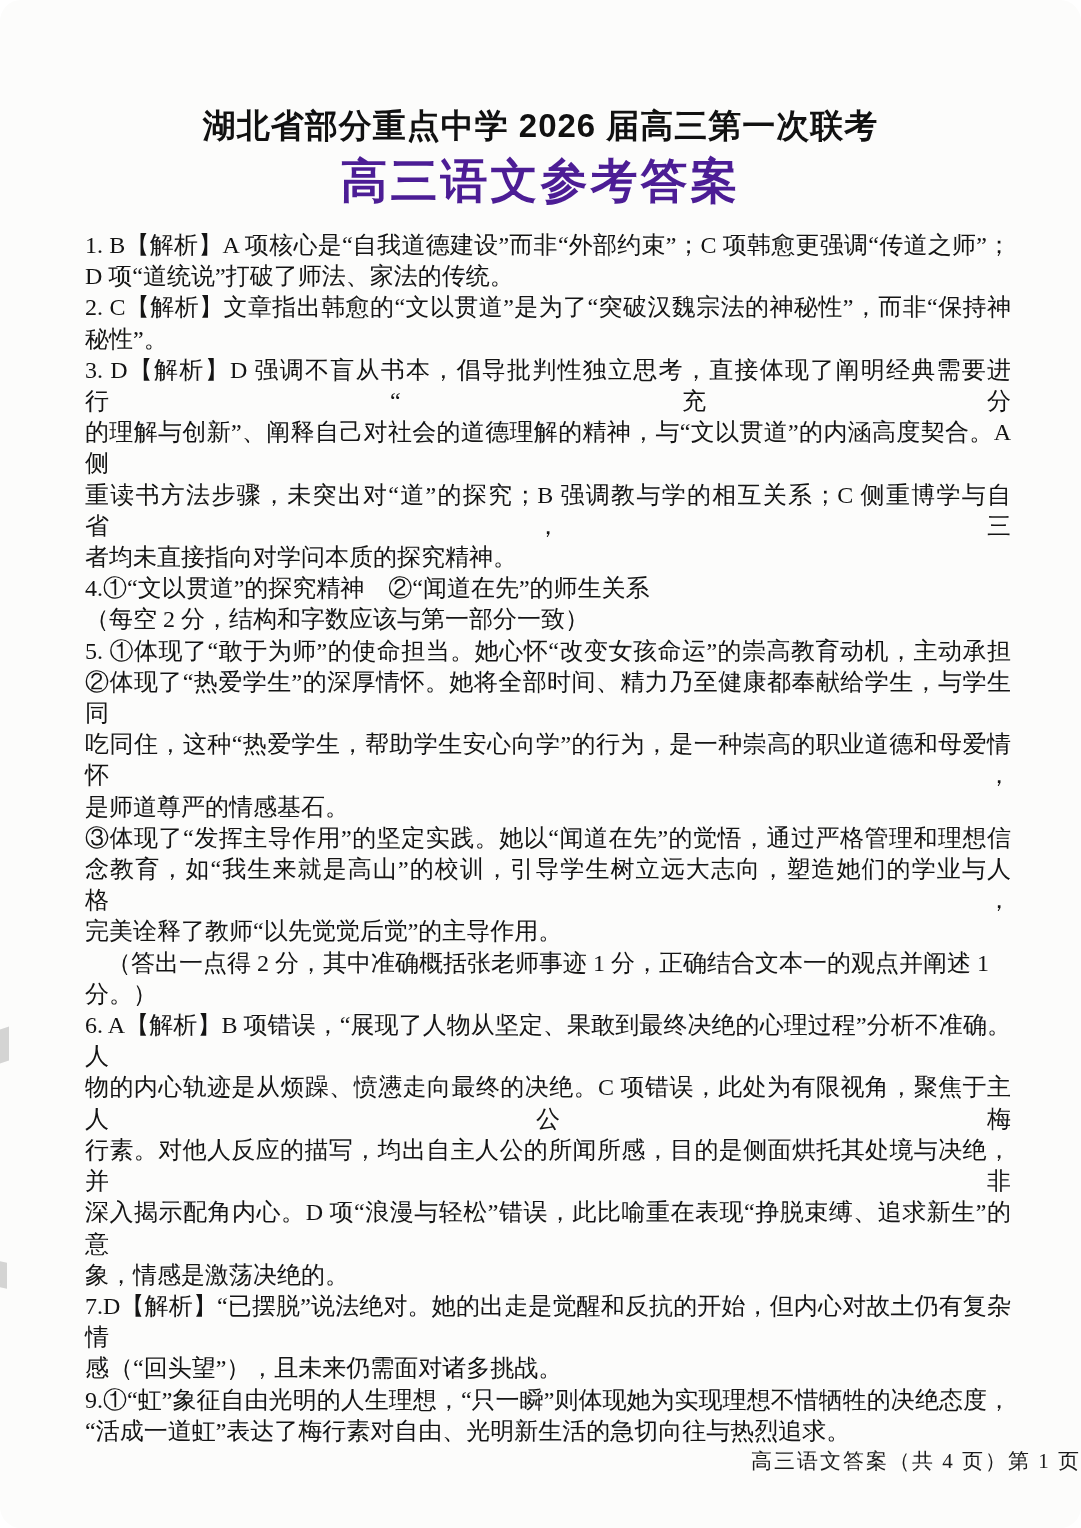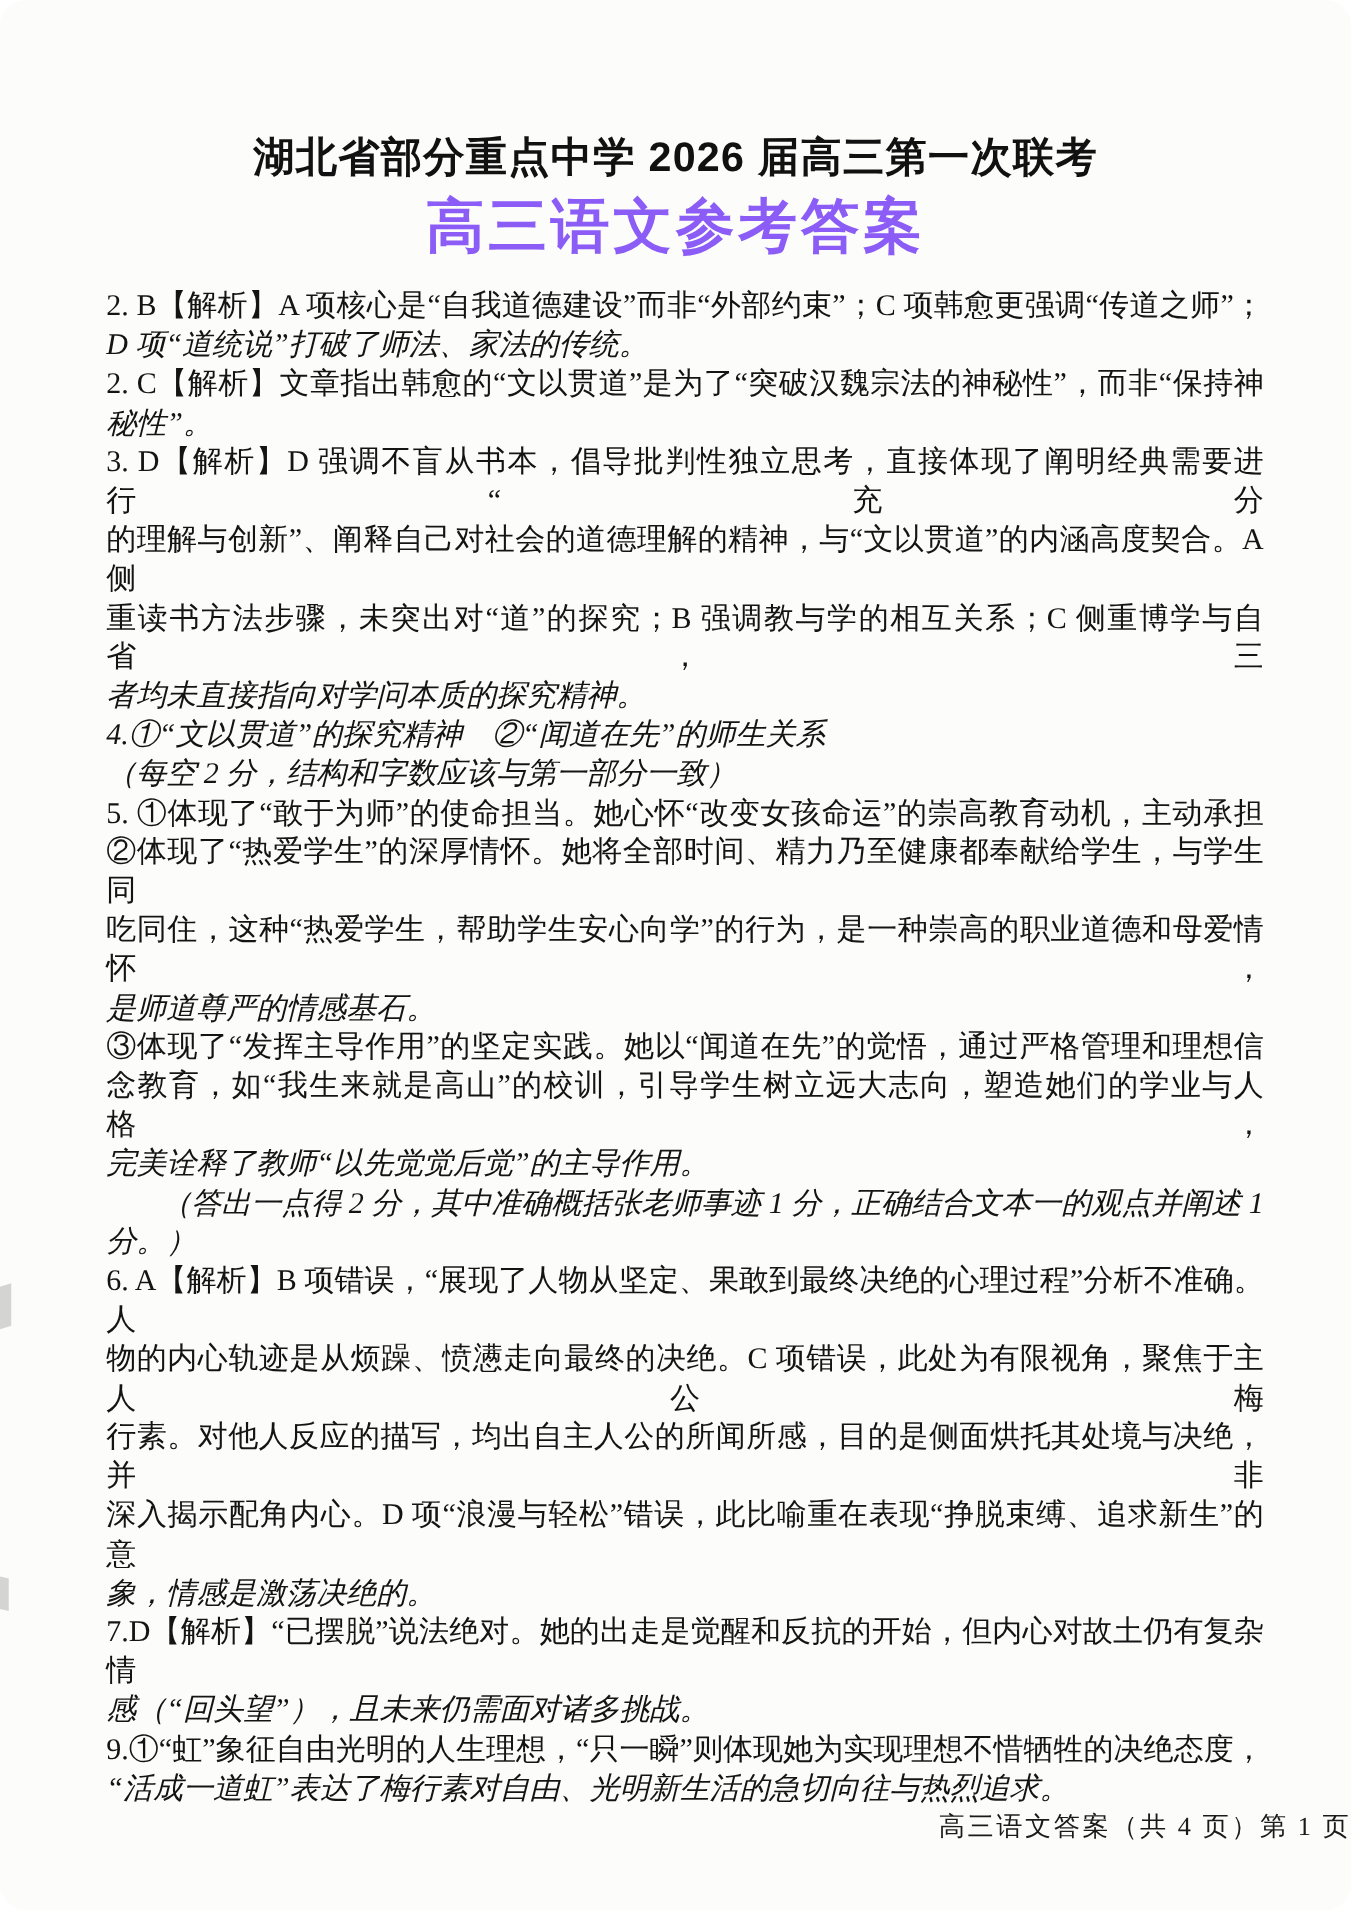--- a/index.html
+++ b/index.html
@@ -19,58 +19,57 @@
     text-align:center;
     font-family:"Liberation Sans","DejaVu Sans",sans-serif;
     font-weight:bold; font-size:33px; letter-spacing:1px;
     color:#111;
   }
   .answer-title {
     position:absolute; top:150px; left:0; width:100%;
     text-align:center;
     font-family:"Liberation Sans","DejaVu Sans",sans-serif;
     font-weight:bold; font-size:47px; letter-spacing:3px;
-    color:#8b5cf6;
+    color:#4c1d95;
   }
   .content {
     position:absolute; top:230px; left:85px; width:926px;
     font-size:24px; line-height:31.2px;
     font-weight:500;
     color:#141414;
   }
   .line {
     text-align:justify;
     text-align-last:justify;
     text-justify:inter-ideograph;
     white-space:pre-wrap;
   }
   .line.short {
-    text-align:right;
+    text-align:center;
     text-align-last:left;
-    font-style:italic;
   }
   .page-footer {
     position:absolute; top:1447px; left:0; width:100%;
     text-align:right; font-size:21px; letter-spacing:2px;
     color:#1a1a1a;
   }
   
   .scan-artifact { position:absolute; background:#8a8a8a; opacity:.35; }
   .artifact-1 { left:0; top:1028px; width:9px; height:34px; transform:skewY(-18deg); }
   .artifact-2 { left:0; top:1262px; width:7px; height:26px; transform:skewY(14deg); }
 </style>
 </head>
 <body>
 
 <div class="page" style="background: rgb(252, 252, 251); color: rgb(20, 20, 20);">
   <div class="exam-title">湖北省部分重点中学 2026 届高三第一次联考</div>
   <div class="answer-title">高三语文参考答案</div>
 
   <div class="content" id="content">
-      <div class="line">2. B【解析】A 项核心是“自我道德建设”而非“外部约束”；C 项韩愈更强调“传道之师”；</div>
+      <div class="line">1. B【解析】A 项核心是“自我道德建设”而非“外部约束”；C 项韩愈更强调“传道之师”；</div>
       <div class="line short">D 项“道统说”打破了师法、家法的传统。</div>
       <div class="line">2. C【解析】文章指出韩愈的“文以贯道”是为了“突破汉魏宗法的神秘性”，而非“保持神</div>
       <div class="line short">秘性”。</div>
       <div class="line">3. D【解析】D 强调不盲从书本，倡导批判性独立思考，直接体现了阐明经典需要进行“充分</div>
       <div class="line">的理解与创新”、阐释自己对社会的道德理解的精神，与“文以贯道”的内涵高度契合。A 侧</div>
       <div class="line">重读书方法步骤，未突出对“道”的探究；B 强调教与学的相互关系；C 侧重博学与自省，三</div>
       <div class="line short">者均未直接指向对学问本质的探究精神。</div>
       <div class="line short">4.①“文以贯道”的探究精神　②“闻道在先”的师生关系</div>
       <div class="line short">（每空 2 分，结构和字数应该与第一部分一致）</div>
       <div class="line">5. ①体现了“敢于为师”的使命担当。她心怀“改变女孩命运”的崇高教育动机，主动承担</div>

